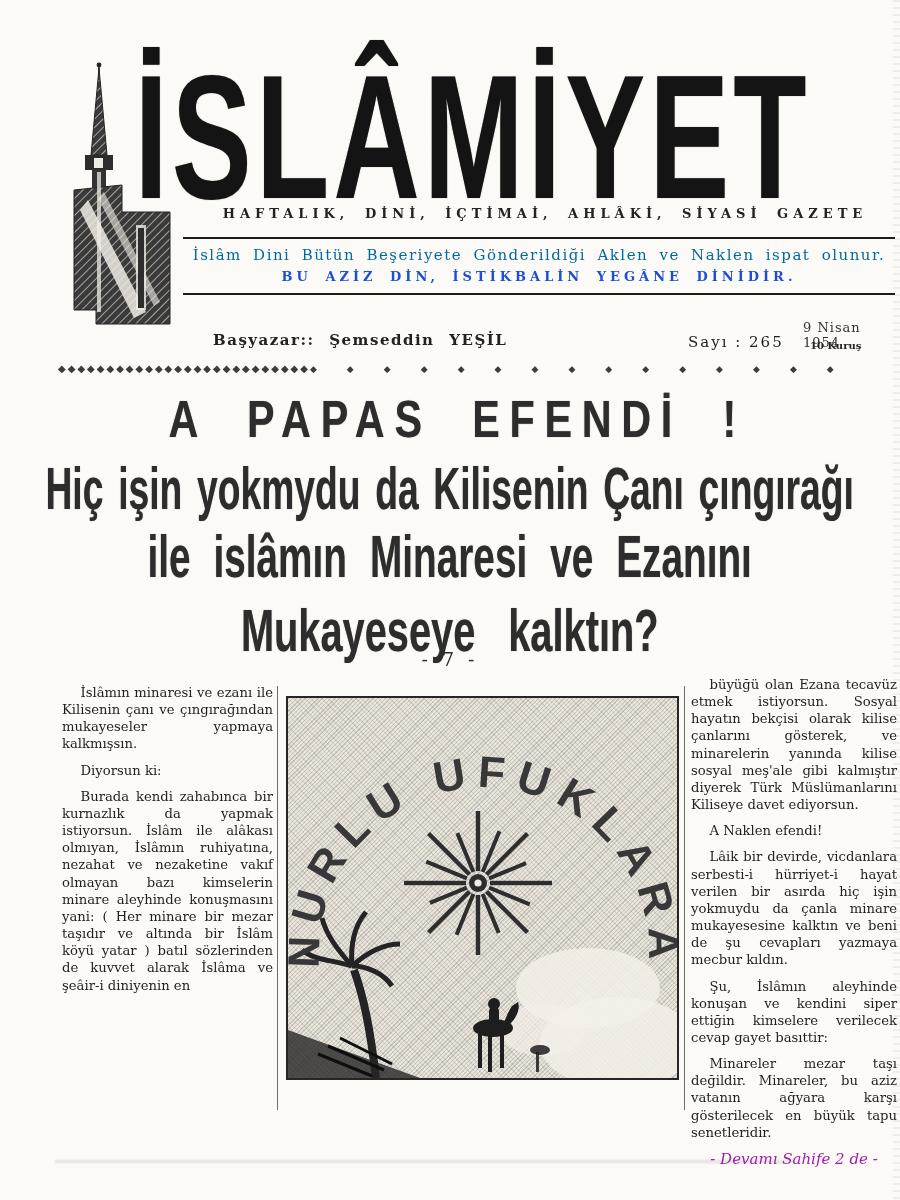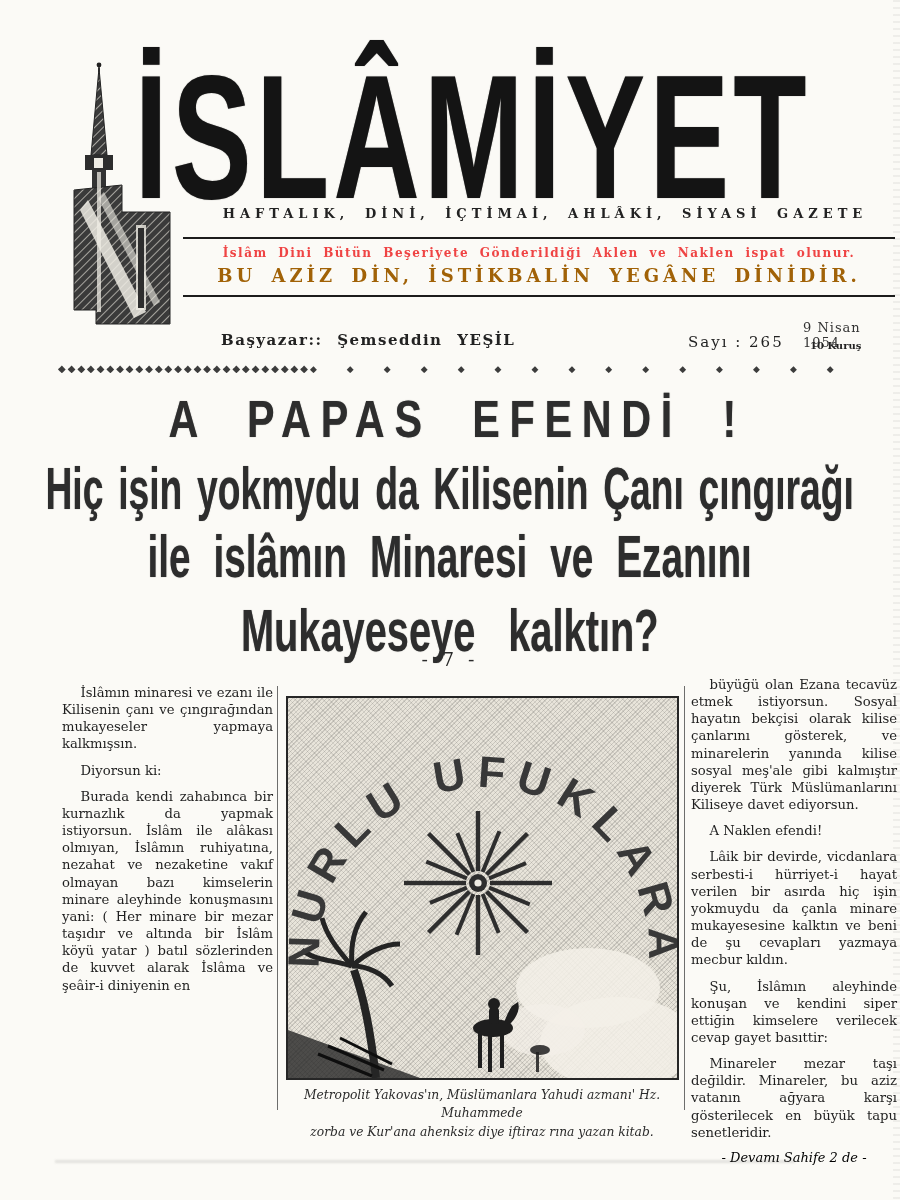--- a/index.html
+++ b/index.html
@@ -10,23 +10,23 @@
   
   .minaret{position:absolute;left:68px;top:60px;}
   .title-wrap{position:absolute;left:180px;top:48px;width:715px;height:190px;display:flex;justify-content:flex-end;align-items:flex-start;}
   .title-inner{display:inline-block;font-family:"Liberation Sans",sans-serif;font-weight:800;font-size:150px;
     letter-spacing:5px;line-height:1;color:#141414;transform:scale(0.80,1.18);transform-origin:center top;white-space:nowrap;
     text-shadow:0 0 1px rgba(0,0,0,.5);}
   .subtitle{position:absolute;left:195px;top:206px;width:700px;text-align:center;
     font-weight:bold;font-size:13px;letter-spacing:5px;word-spacing:6px;color:#222;}
   .motto{position:absolute;left:183px;top:237px;width:712px;border-top:2px solid #1c1c1c;border-bottom:2px solid #1c1c1c;
     padding:7px 0 9px;text-align:center;}
-  .motto-l1{font-weight:bold;font-size:12px;letter-spacing:1.5px;word-spacing:5px;color:#ef4444;}
-  .motto-l2{margin-top:5px;font-weight:bold;font-size:18px;letter-spacing:4px;word-spacing:5px;color:#a16207;}
-  .byline-editor{position:absolute;left:221px;top:331px;font-size:15px;letter-spacing:1.5px;word-spacing:8px;font-weight:bold;color:#222;}
+  .motto-l1{font-weight:normal;font-size:15px;letter-spacing:1.5px;word-spacing:5px;color:#0369a1;}
+  .motto-l2{margin-top:5px;font-weight:bold;font-size:13px;letter-spacing:4px;word-spacing:5px;color:#1d4ed8;}
+  .byline-editor{position:absolute;left:213px;top:331px;font-size:15px;letter-spacing:1.5px;word-spacing:8px;font-weight:bold;color:#222;}
   .byline-issue{position:absolute;left:688px;top:333px;font-size:15px;letter-spacing:2px;font-weight:normal;color:#222;}
   .byline-date{position:absolute;left:803px;top:320px;font-size:13px;letter-spacing:1px;color:#333;}
   .byline-price{position:absolute;left:810px;top:340px;font-size:10px;font-weight:bold;color:#222;}
   .ornament{position:absolute;left:58px;top:357px;width:838px;height:16px;overflow:hidden;white-space:nowrap;color:#3c3c3c;}
   .orn-dense{font-size:10px;letter-spacing:2px;}
   .orn-spaced{font-size:9px;letter-spacing:30px;}
   
   .hl-row{position:absolute;left:0;width:900px;display:flex;justify-content:center;}
   .hl{display:inline-block;font-family:"Liberation Sans",sans-serif;font-weight:bold;color:#2d2d2d;
       white-space:nowrap;transform-origin:center top;line-height:1;text-shadow:0 0 1px rgba(40,40,40,.55);}
@@ -35,21 +35,21 @@
   .hl-2{top:528px;}       .hl-2 .hl{font-size:51px;word-spacing:16px;transform:scale(0.76,1.15);}
   .hl-3{top:602px;}       .hl-3 .hl{font-size:51px;word-spacing:28px;transform:scale(0.78,1.15);}
   .part-no{position:absolute;left:0;top:648px;width:900px;text-align:center;font-size:19px;letter-spacing:4px;color:#2a2a2a;}
   
   .col{position:absolute;font-size:13.2px;line-height:1.3;color:#1f1f1f;text-align:justify;}
   .col p{margin:0 0 9px;text-indent:1.4em;}
   .left-col{left:62px;top:684px;width:211px;}
   .right-col{left:691px;top:676px;width:206px;}
   .v-rule{position:absolute;top:686px;width:1px;height:424px;background:#4a4a4a;opacity:.8;}
   .v-rule.r1{left:277px;} .v-rule.r2{left:684px;}
-  .continuation{margin-top:4px;text-align:center;font-style:italic;font-size:13px;text-indent:0;color:#000000;}
+  .continuation{margin-top:4px;text-align:center;font-style:italic;font-size:15px;text-indent:0;color:#a21caf;}
   
   .figure-box{position:absolute;left:286px;top:696px;width:393px;height:384px;border:2px solid #262626;box-sizing:border-box;
     background:
       repeating-linear-gradient(135deg, rgba(40,40,40,.16) 0 1px, transparent 1px 3px),
       repeating-linear-gradient(45deg, rgba(40,40,40,.10) 0 1px, transparent 1px 4px),
       #e8e4da;}
   .figure-box svg{position:absolute;left:0;top:0;}
   .caption{position:absolute;left:280px;top:1086px;width:404px;text-align:center;font-style:italic;
     font-size:12.3px;line-height:1.5;color:#2b2b2b;}
   
@@ -225,20 +225,16 @@
 
   <div class="col right-col">
     <p>büyüğü olan Ezana tecavüz etmek istiyorsun. Sosyal hayatın bekçisi olarak kilise çanlarını gösterek, ve minarelerin yanında kilise sosyal meş'ale gibi kalmıştır diyerek Türk Müslümanlarını Kiliseye davet ediyorsun.</p>
     <p>A Naklen efendi!</p>
     <p>Lâik bir devirde, vicdanlara serbesti-i hürriyet-i hayat verilen bir asırda hiç işin yokmuydu da çanla minare mukayesesine kalktın ve beni de şu cevapları yazmaya mecbur kıldın.</p>
     <p>Şu, İslâmın aleyhinde konuşan ve kendini siper ettiğin kimselere verilecek cevap gayet basıttir:</p>
     <p>Minareler mezar taşı değildir. Minareler, bu aziz vatanın ağyara karşı gösterilecek en büyük tapu senetleridir.</p>
     <div class="continuation">- Devamı Sahife 2 de -</div>
   </div>
 
-  <div class="caption">
-    <div>Metropolit Yakovas'ın, Müslümanlara Yahudi azmanı' Hz. Muhammede</div>
-    <div>zorba ve Kur'ana ahenksiz diye iftiraz rına yazan kitab.</div>
-  </div>
 
   <div class="smudge"></div>
   <div class="edge-noise"></div>
 </div>
 
 </body></html>

